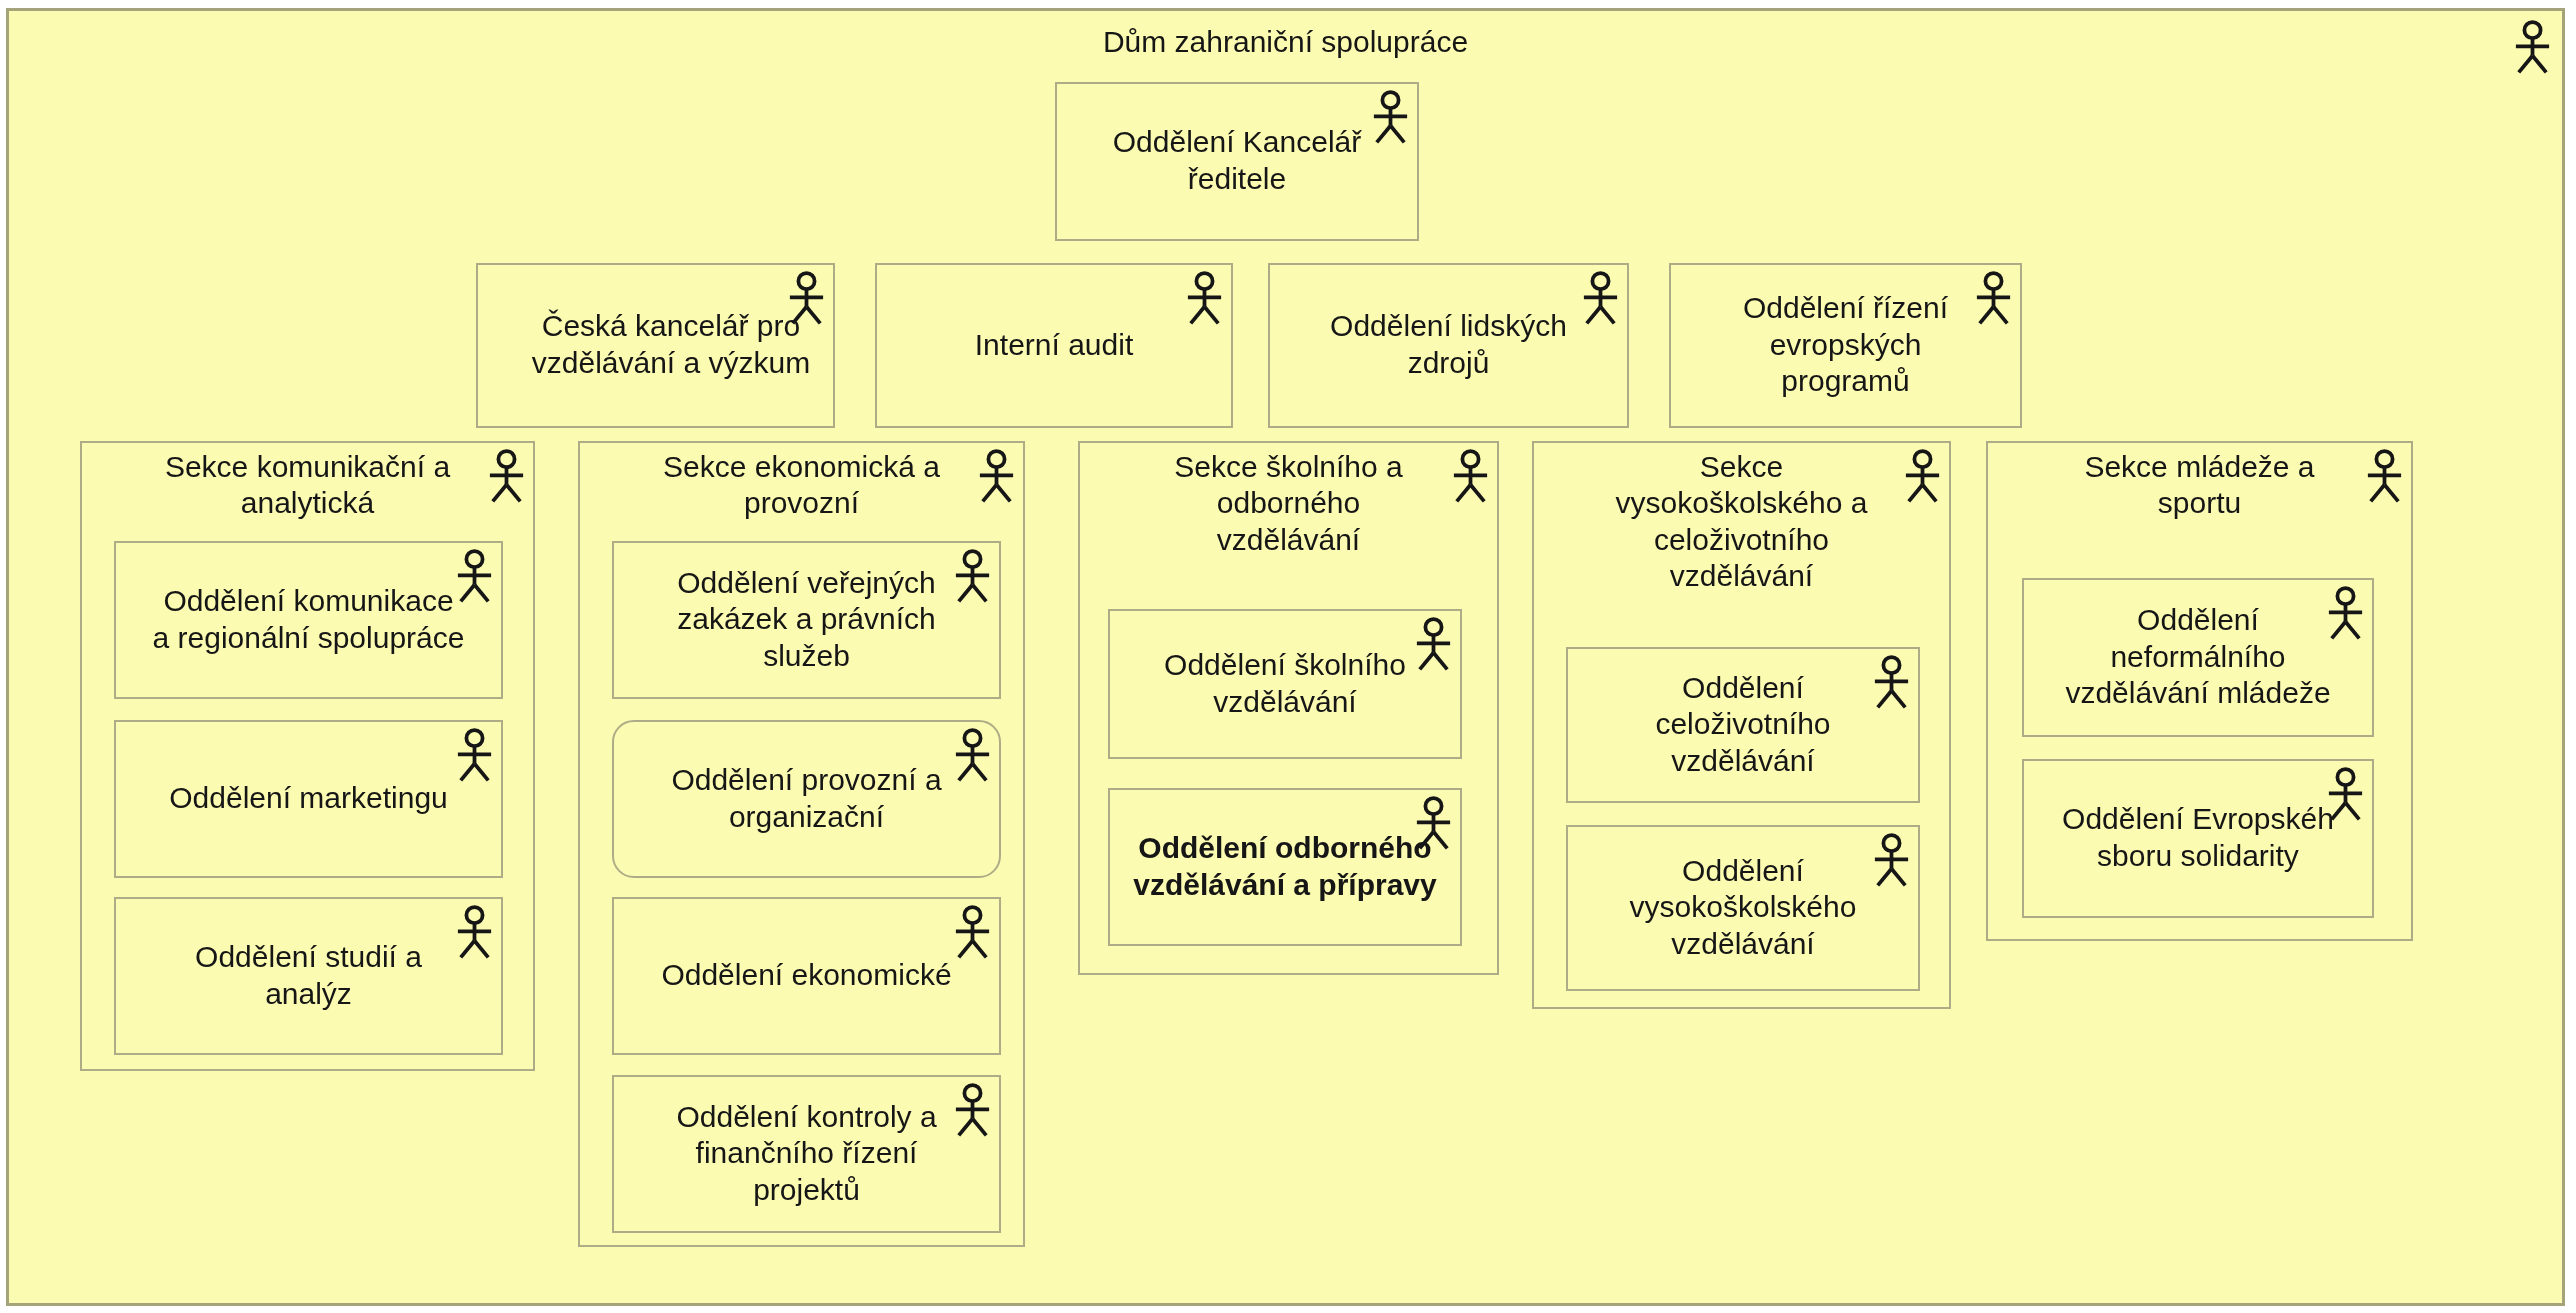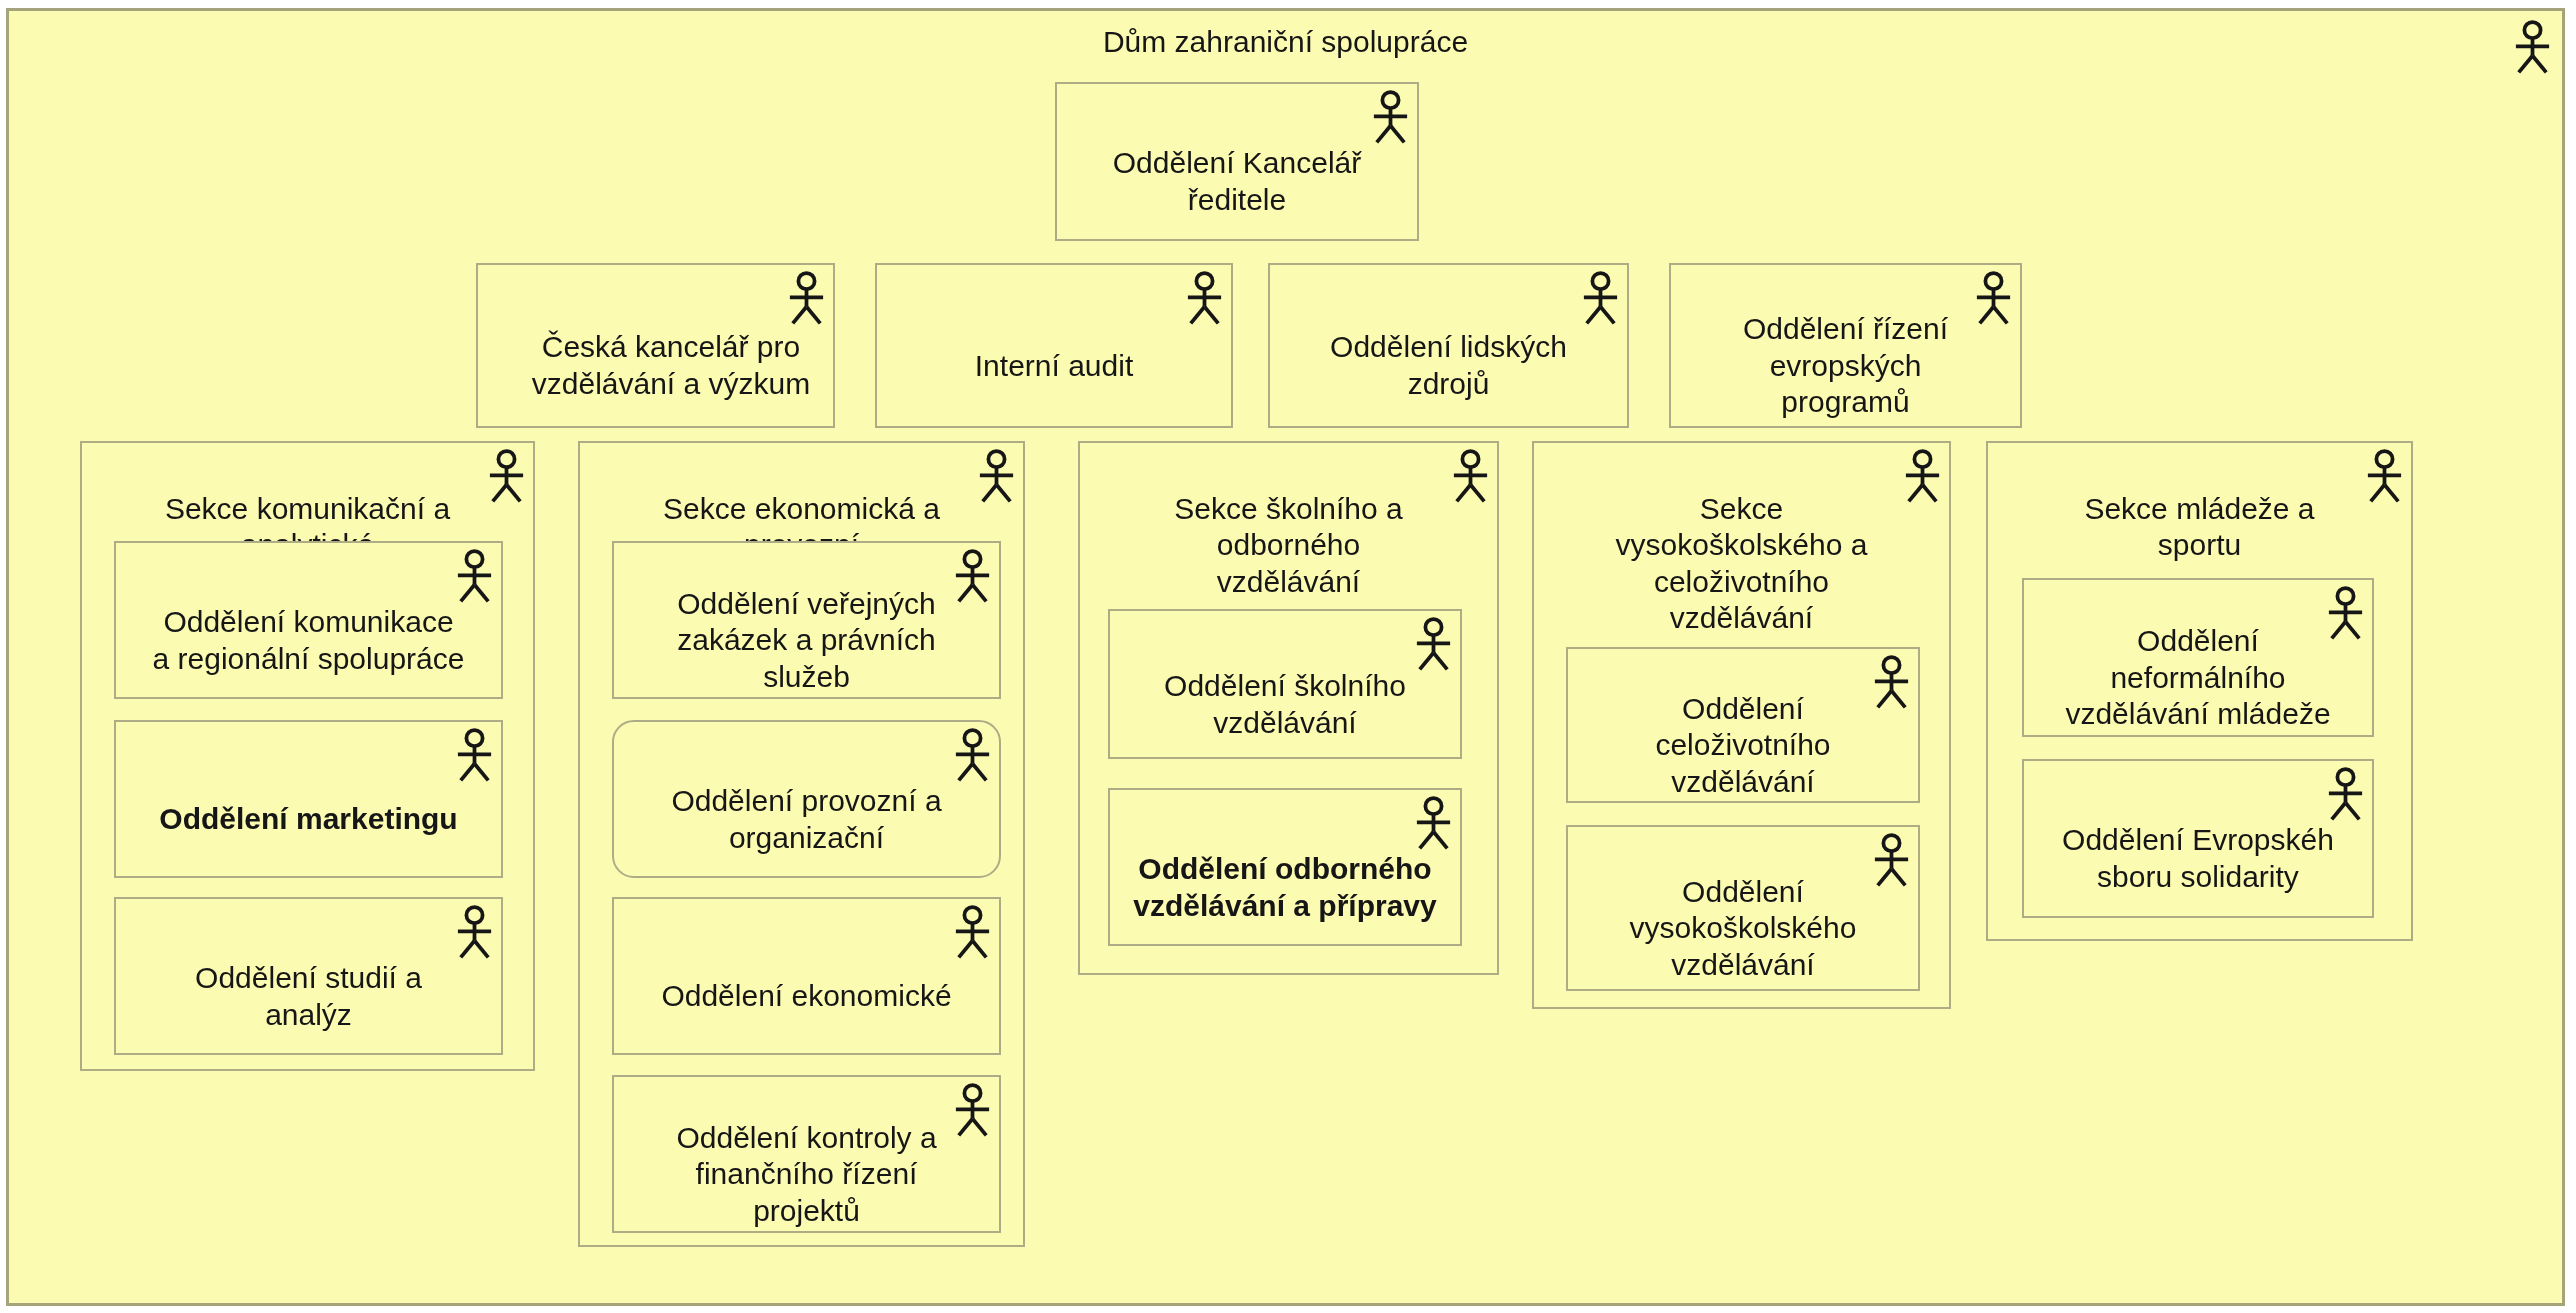--- a/index.html
+++ b/index.html
@@ -19,21 +19,21 @@
     text-align:center;font-size:30px;line-height:1.2;
   }
   .node,.section{
     position:absolute;box-sizing:border-box;
     background:var(--fill,#FCFBB2);
     border:2.3px solid var(--node-border,#AEAC86);
   }
   .node{display:flex;align-items:center;justify-content:center;}
   .label{
     white-space:pre-line;text-align:center;
-    font-size:30px;line-height:1.22;margin-top:42px;
+    font-size:30px;line-height:1.22;
   }
   .section>.label{
     display:block;position:relative;top:6px;width:100%;
   }
   .actor{position:absolute;top:6px;right:7.5px;width:39px;height:57px;pointer-events:none;}
   .actor svg{width:100%;height:100%;display:block;}
   .root>.actor{top:9px;right:10.5px;}
 </style>
 </head>
 <body style="--fill: #FCFBB2; --outer-border: #A5A37A; --node-border: #AEAC86; --text: #161616;">
@@ -136,21 +136,21 @@
             <circle cx="13.5" cy="6.8" r="5.6"></circle>
             <line x1="13.5" y1="12.4" x2="13.5" y2="24.5"></line>
             <line x1="2" y1="18" x2="25" y2="18"></line>
             <line x1="13.5" y1="24.5" x2="4" y2="36"></line>
             <line x1="13.5" y1="24.5" x2="23" y2="36"></line>
           </svg>
         </span>
       <div class="label">Oddělení komunikace
 a regionální spolupráce</div>
     </div>
-    <div class="node" style="left:32px;top:277px;width:389px;height:158px;font-weight:bold;">
+    <div class="node" style="left:32px;top:277px;width:389px;height:158px;">
       <span class="actor">
           <svg viewBox="0 0 27 39" fill="none" stroke="#161616" stroke-width="2.6">
             <circle cx="13.5" cy="6.8" r="5.6"></circle>
             <line x1="13.5" y1="12.4" x2="13.5" y2="24.5"></line>
             <line x1="2" y1="18" x2="25" y2="18"></line>
             <line x1="13.5" y1="24.5" x2="4" y2="36"></line>
             <line x1="13.5" y1="24.5" x2="23" y2="36"></line>
           </svg>
         </span>
       <div class="label">Oddělení marketingu</div>

